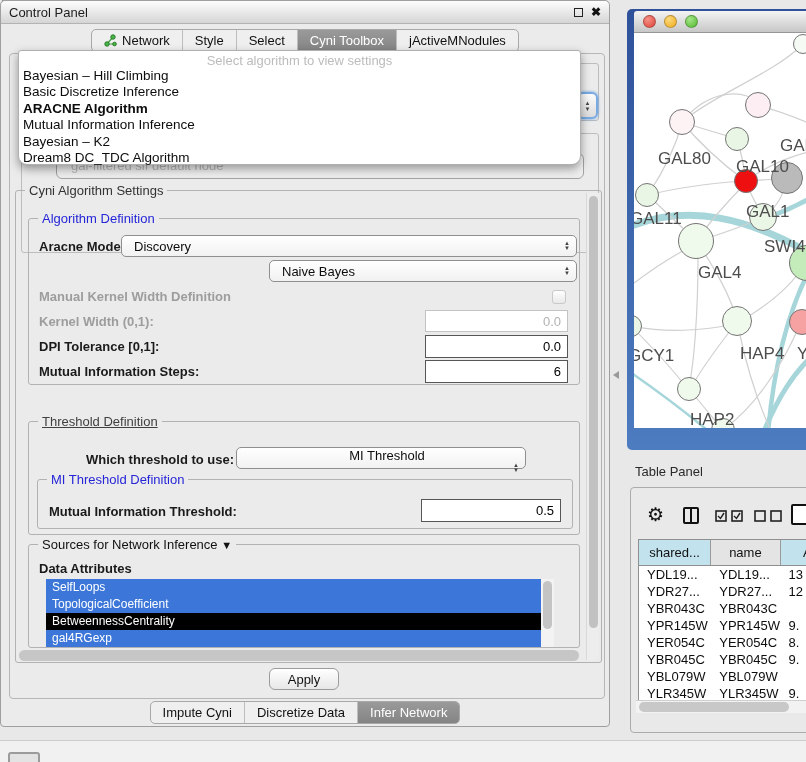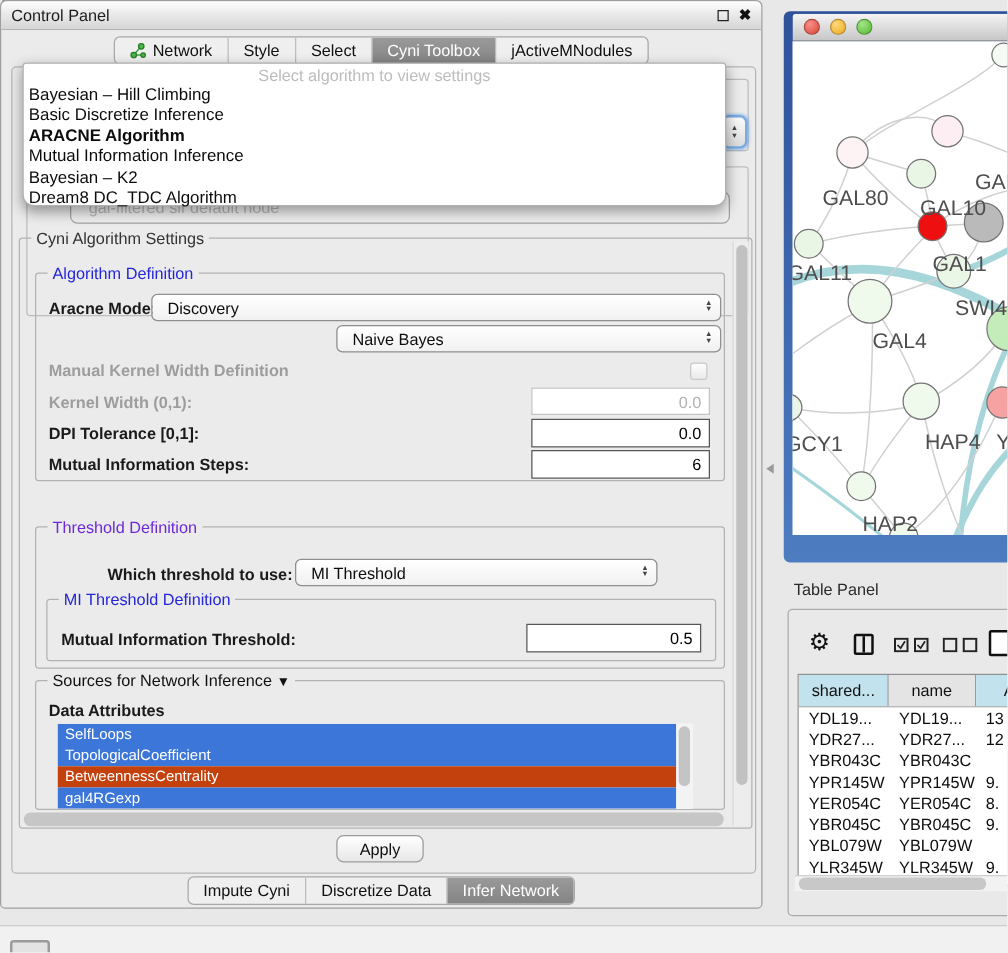--- a/index.html
+++ b/index.html
@@ -223,24 +223,24 @@
     <div class="tfield darkb" style="left:424px; top:334px; width:143px; height:23px; z-index:5;">
       <span>0.0</span>
     </div>
     <span class="lbl b" style="left:38px; top:363px; z-index:5;">Mutual Information Steps:</span>
     <div class="tfield darkb" style="left:424px; top:359px; width:143px; height:23px; z-index:5;">
       <span>6</span>
     </div>
 
 
     <div class="group" style="left:27px; top:420px; width:552px; height:114px; z-index:4;">
-      <span class="group-label" style="color:#6d28d9;">Threshold Definition</span>
+      <span class="group-label" style="color:#404040;text-decoration:underline;">Threshold Definition</span>
     </div>
     <span class="lbl b" style="left:85px; top:451px; z-index:5;">Which threshold to use:</span>
-    <div class="combo" style="left:235px; top:446px; width:290px; z-index:5;">
+    <div class="combo" style="left:235px; top:446px; width:290px; z-index:5;flex-direction:column;">
       <span class="combo-val">MI Threshold</span>
       <span class="spin">
           <span>▲</span>
           <span>▼</span>
         </span>
     </div>
     <div class="group" style="left:36px; top:478px; width:536px; height:50px; z-index:5;">
       <span class="group-label" style="color:#2525d8;">MI Threshold Definition</span>
     </div>
     <span class="lbl b" style="left:48px; top:503px; z-index:6;">Mutual Information Threshold:</span>
@@ -252,21 +252,21 @@
       <span class="group-label" style="color:#111;">
         <span>Sources for Network Inference</span>
         <span style="font-size:11px;">▼</span>
       </span>
     </div>
     <span class="lbl b" style="left:38px; top:560px; z-index:5;">Data Attributes</span>
     <div class="attr-list" style="left:45px; top:578px; width:508px; height:68px; z-index:5;">
       <div>
           <div class="attr-item" style="background: rgb(59, 118, 216);">SelfLoops</div>
           <div class="attr-item" style="background: rgb(59, 118, 216);">TopologicalCoefficient</div>
-          <div class="attr-item" style="background: #c2410c;">BetweennessCentrality</div>
+          <div class="attr-item" style="background: #000000;">BetweennessCentrality</div>
           <div class="attr-item" style="background: rgb(59, 118, 216);">gal4RGexp</div>
         </div>
       <div class="attr-scroll">
           <div class="thumb"></div>
         </div>
     </div>
     <div class="hscroll-thumb" style="left:18px; top:649px; width:560px; z-index:6;"></div>
 
     <div class="apply-btn" style="z-index:5;">Apply</div>
 

